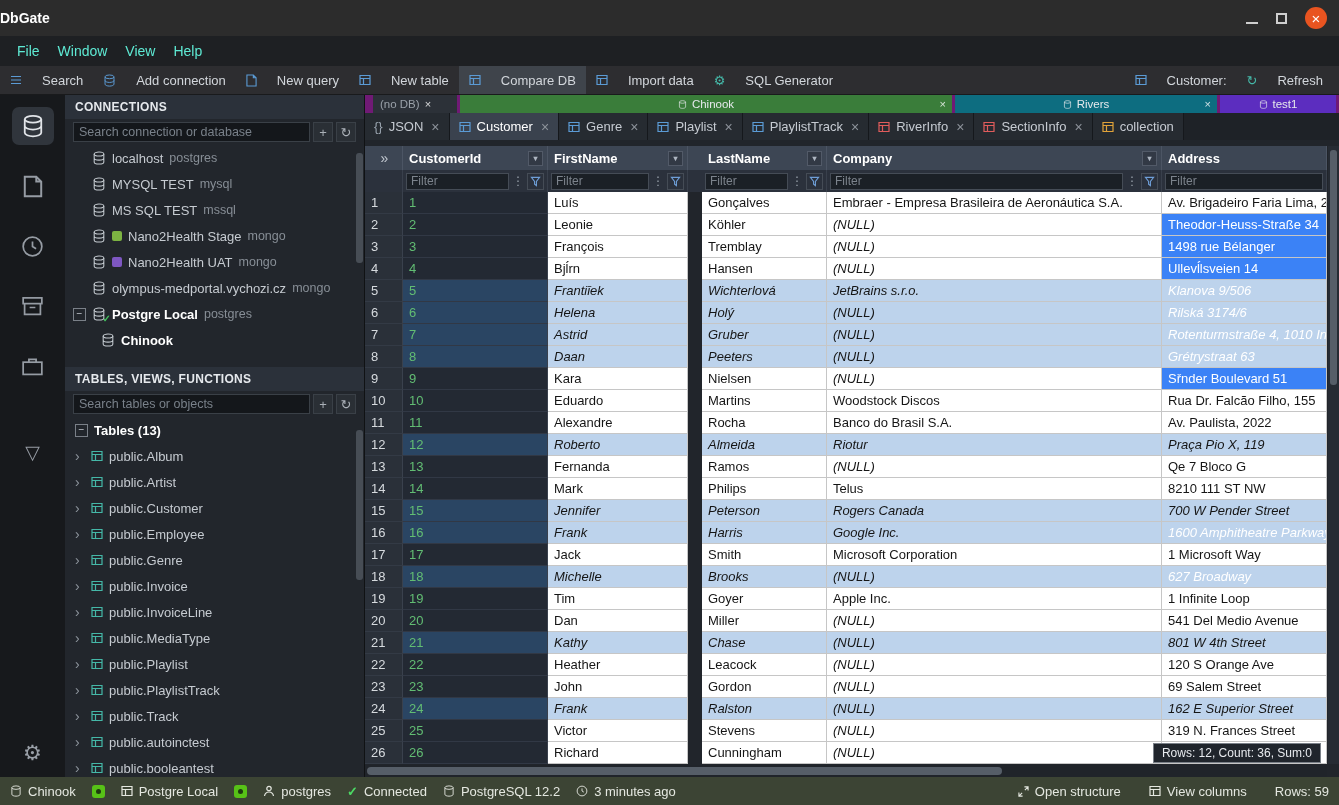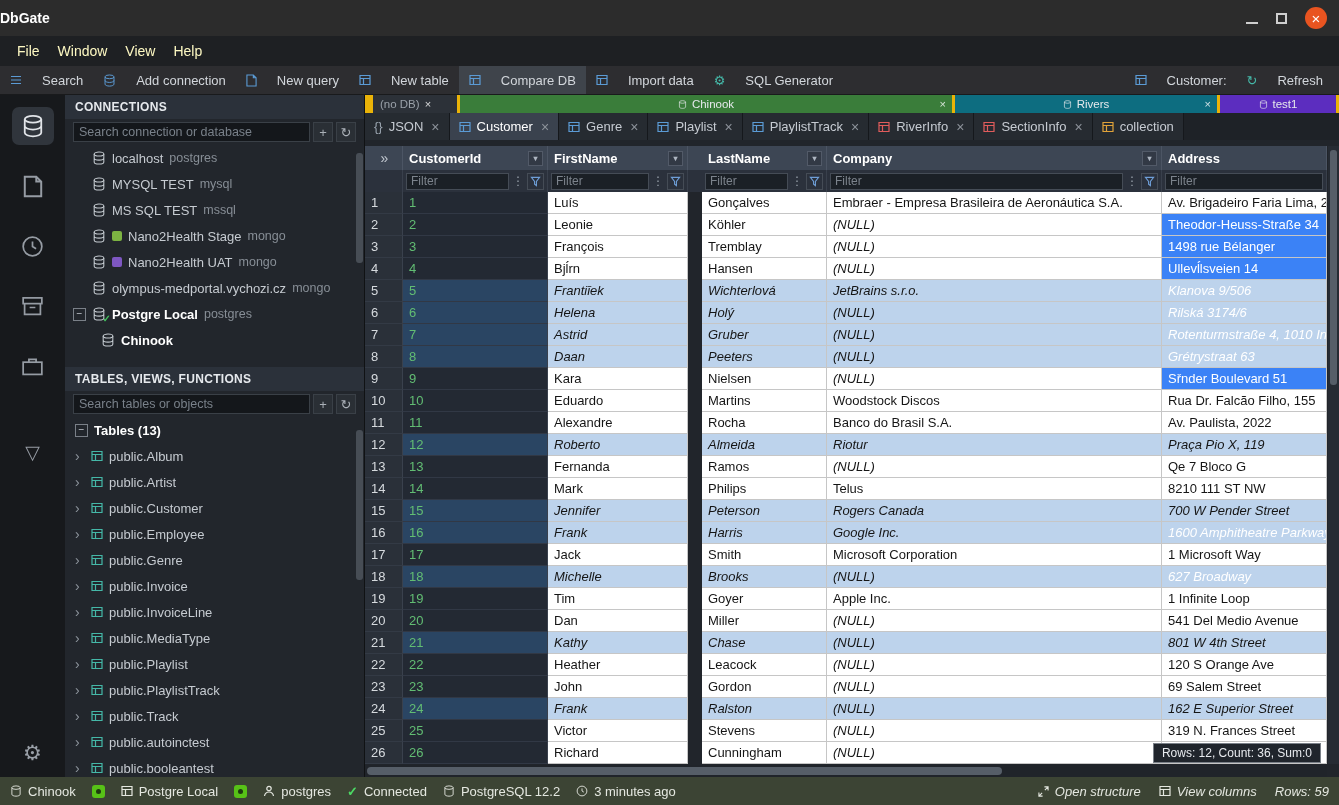--- a/index.html
+++ b/index.html
@@ -10,21 +10,21 @@
   
   .titlebar { height:36px; background:#2c2c2c; position:relative; display:flex; align-items:center; justify-content:flex-start; flex:0 0 auto; }
   .titlebar .title { color:#fff; font-weight:bold; font-size:14px; }
   .win-controls { position:absolute; right:12px; top:0; height:36px; display:flex; align-items:center; gap:18px; }
   .win-min { width:12px; height:12px; border-bottom:2px solid #cfcfcf; display:inline-block; }
   .win-max { width:11px; height:11px; border:2px solid #cfcfcf; display:inline-block; }
   .win-close { width:22px; height:22px; border-radius:50%; background:#e95420; color:#fff; display:flex; align-items:center; justify-content:center; font-size:15px; line-height:1; }
 
   
   .menubar { height:30px; background:#1e2023; display:flex; align-items:center; padding-left:8px; flex:0 0 auto; }
-  .menu-item { padding:0 9px; color:#fef9c3; font-size:14px; line-height:30px; }
+  .menu-item { padding:0 9px; color:#5eead4; font-size:14px; line-height:30px; }
 
   
   .toolbar { height:29px; background:#2d2d30; border-bottom:1px solid #191a1c; display:flex; align-items:stretch; flex:0 0 auto; }
   .tb-btn { display:flex; align-items:center; gap:20px; padding:0 10px; color:#d2d6db; font-size:13px; }
   .tb-btn.active { background:#3f444b; }
   .tb-right { margin-left:auto; display:flex; align-items:stretch; padding-right:6px; }
   .ic-blue { color:#5b9bd5; }
   .ic-teal { color:#45b8a8; }
   .ic-gray { color:#99a3ae; }
   .ic-red { color:#e05c5c; }
@@ -65,21 +65,21 @@
   .tree-item { height:26px; display:flex; align-items:center; gap:6px; padding-left:10px; color:#c6cbd1; font-size:13px; flex:0 0 auto; }
   .chev { color:#8d949c; width:10px; font-size:14px; }
   .tree-group { height:26px; display:flex; align-items:center; gap:6px; padding-left:10px; flex:0 0 auto; }
   .side-scroll { position:absolute; right:1px; width:7px; background:#474d55; border-radius:3px; }
   .side-scroll.s1 { top:58px; height:110px; }
   .side-scroll.s2 { top:335px; height:150px; }
 
   
   .main { flex:1; display:flex; flex-direction:column; min-width:0; background:#21252b; position:relative; }
 
-  .dbtabs { height:18px; background:#eab308; display:flex; align-items:stretch; padding-left:8px; flex:0 0 auto; }
+  .dbtabs { height:18px; background:#701a75; display:flex; align-items:stretch; padding-left:8px; flex:0 0 auto; }
   .dbtab { display:flex; align-items:center; gap:5px; padding:0 7px; margin-right:3px; font-size:11.5px; color:#e6e9ec; position:relative; }
   .dbtab .close { font-size:11px; color:rgba(255,255,255,.8); }
   .dbtab .close.abs { position:absolute; right:6px; }
   .dbtab-nodb { background:#2c3138; color:#9aa1a9; width:84px; }
   .dbtab-chinook { background:#3a7d3a; width:492px; justify-content:center; }
   .dbtab-rivers { background:#0d6d80; width:262px; justify-content:center; }
   .dbtab-test1 { background:#5c2dbf; flex:1; justify-content:center; }
 
   .ttabs { height:27px; background:#1e2227; display:flex; align-items:stretch; overflow:hidden; flex:0 0 auto; }
   .ttab { display:flex; align-items:center; gap:6px; padding:0 9px; border-right:1px solid #15181c; color:#c6cbd2; font-size:13px; background:#262b31; white-space:nowrap; }
@@ -126,21 +126,21 @@
   .hscroll .thumb { position:absolute; top:2px; left:2px; height:8px; width:66%; background:#565e68; border-radius:4px; }
 
   .stats-overlay { position:absolute; right:18px; bottom:14px; background:#20252c; border:1px solid #7a8088; color:#e8ebef; font-size:12px; padding:2px 8px; z-index:5; white-space:nowrap; }
 
   
   .statusbar { height:28px; background:#3c4434; display:flex; align-items:center; color:#e4e7e0; font-size:13px; padding:0 10px; gap:16px; flex:0 0 auto; }
   .sb-item { display:flex; align-items:center; gap:6px; white-space:nowrap; }
   .led { width:13px; height:13px; background:#57c117; border-radius:3px; position:relative; flex:0 0 auto; }
   .led::after { content:""; position:absolute; left:4px; top:4px; width:5px; height:5px; border-radius:50%; background:#1e3a10; }
   .check-green { color:#4cd964; font-weight:bold; }
-  .sb-right { margin-left:auto; display:flex; align-items:center; gap:18px;font-style:italic; }
+  .sb-right { margin-left:auto; display:flex; align-items:center; gap:28px; }
 </style>
 </head>
 <body>
 
 <div class="app">
 
   <div class="titlebar">
     <div class="title">DbGate</div>
     <div class="win-controls">
       <span class="win-min"></span>

